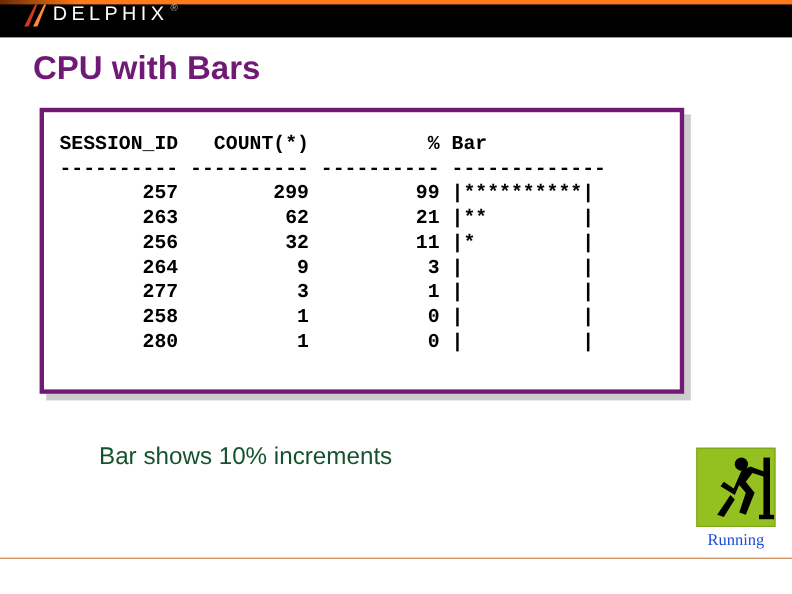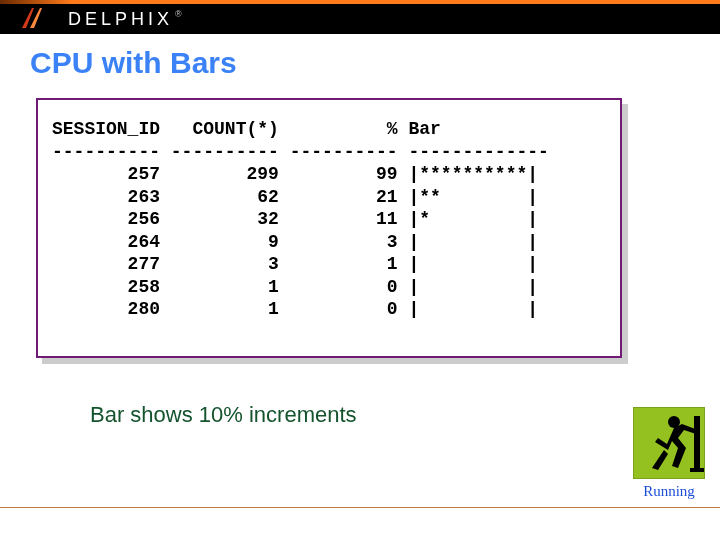--- a/index.html
+++ b/index.html
@@ -24,22 +24,21 @@
     right: 0;
     height: 4px;
     background: linear-gradient(to right, #6a2a00 0%, #ff7a1a 10%, #ff7a1a 100%);
   }
   .logo {
     position: absolute;
     left: 20px;
     top: 2px;
     height: 28px;
     display: flex;
-    align-items: flex-end;
-    gap: 20px;
+    align-items: flex-start;
   }
   .logo-text {
     color: #fff;
     font-family: Arial, sans-serif;
     font-size: 18px;
     letter-spacing: 4px;
     font-weight: 300;
   }
   .logo-reg {
     color: #bbb;
@@ -47,21 +46,21 @@
     vertical-align: top;
     margin-left: 2px;
   }
   .content {
     padding: 12px 30px 0 30px;
   }
   .title {
     font-family: Arial, sans-serif;
     font-size: 30px;
     font-weight: bold;
-    color: #3b82f6;
+    color: #701a75;
     margin: 0 0 18px 0;
   }
   .terminal-wrap {
     position: relative;
     margin-left: 6px;
     width: 586px;
     height: 260px;
   }
   .terminal-shadow {
     position: absolute;
@@ -71,21 +70,21 @@
     height: 100%;
     background: #ccc;
   }
   .terminal {
     position: absolute;
     top: 0;
     left: 0;
     width: 100%;
     height: 100%;
     background: #fff;
-    border: 2px solid #701a75;
+    border: 4px solid #701a75;
     box-sizing: border-box;
     padding: 18px 14px;
   }
   .mono {
     font-family: "Courier New", Courier, monospace;
     font-size: 18px;
     font-weight: bold;
     line-height: 1.25;
     white-space: pre;
     color: #000;

